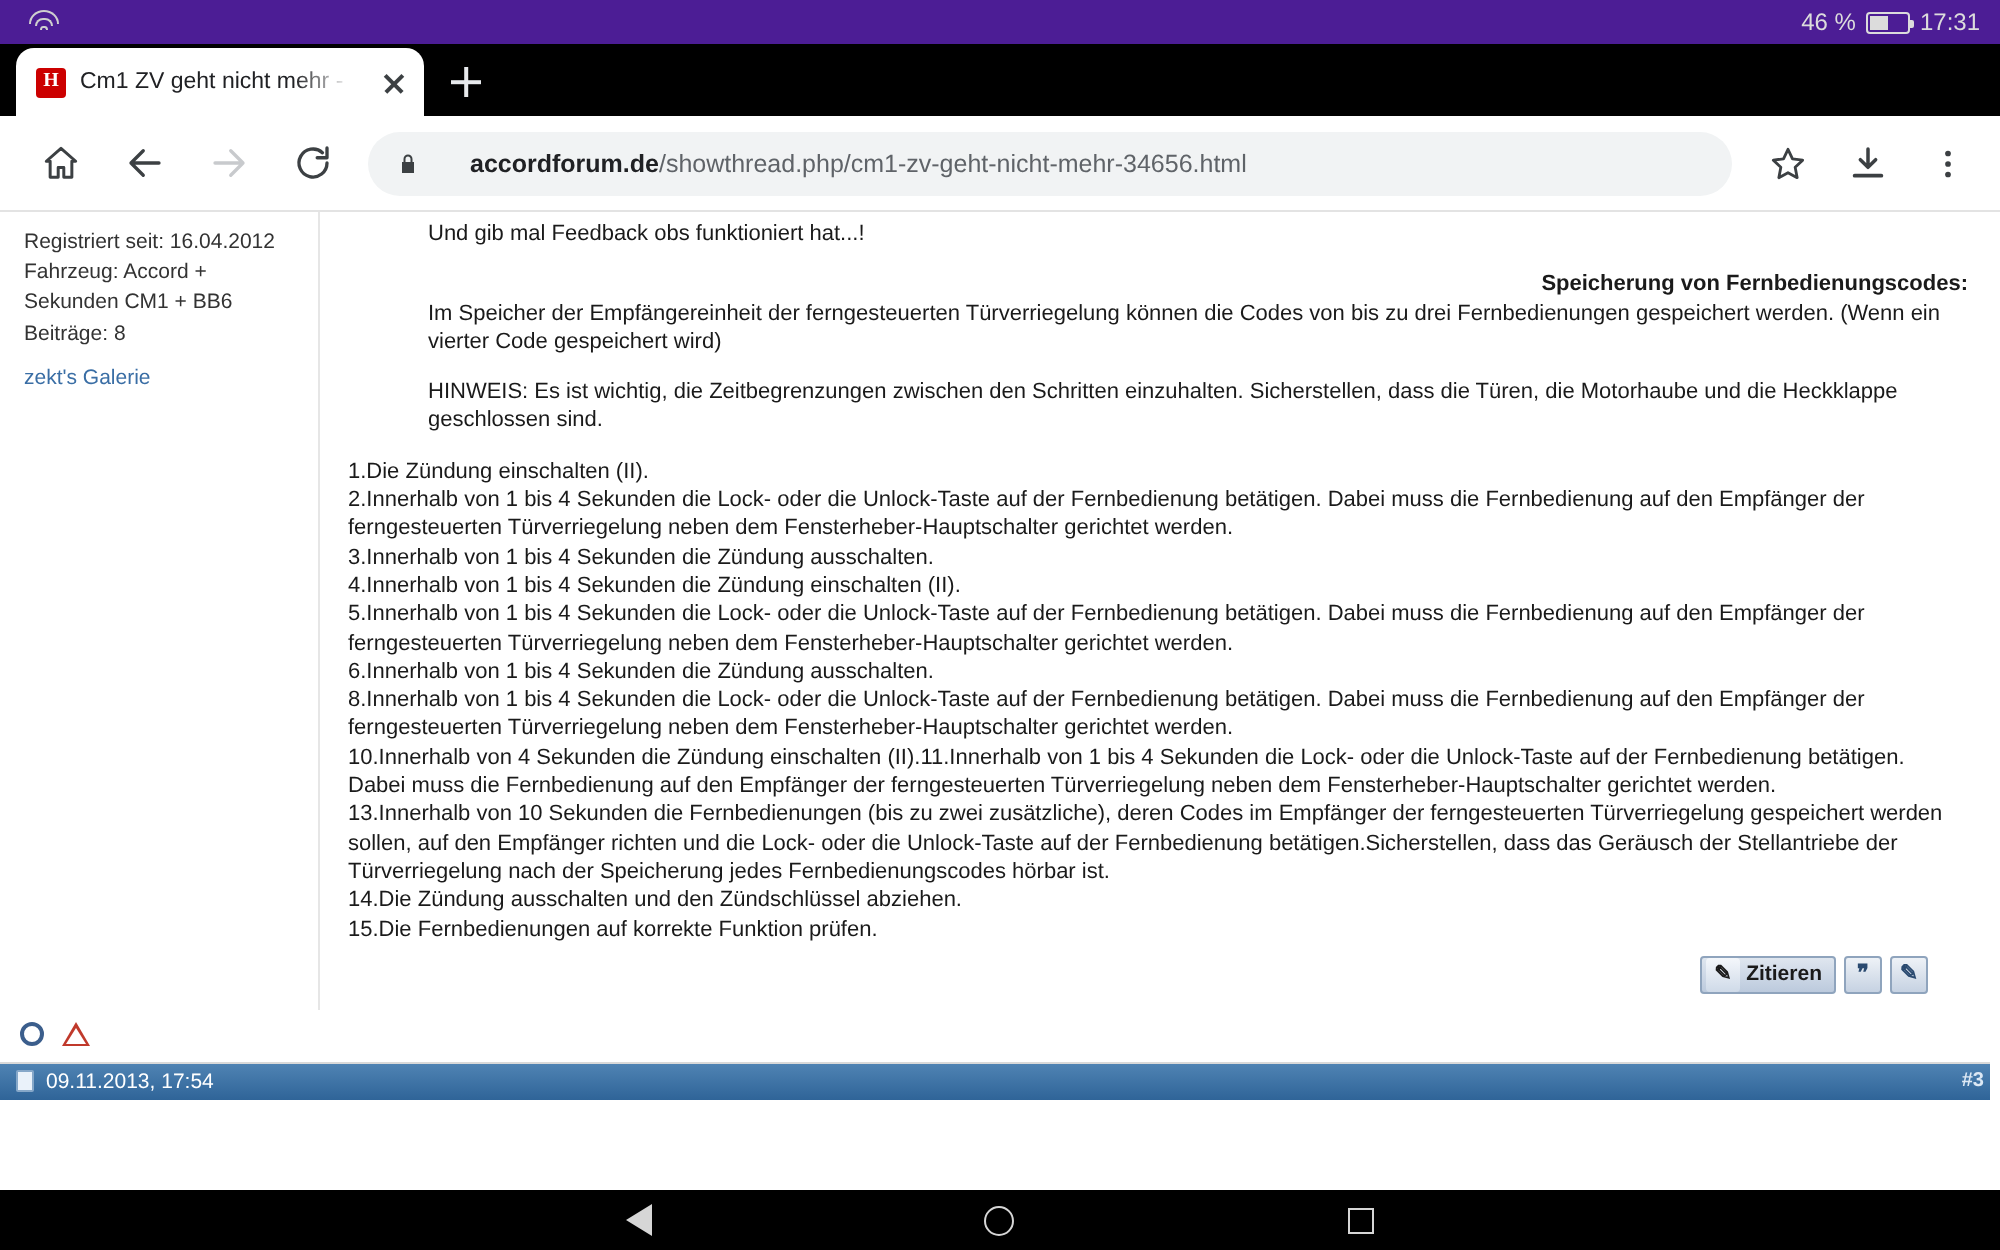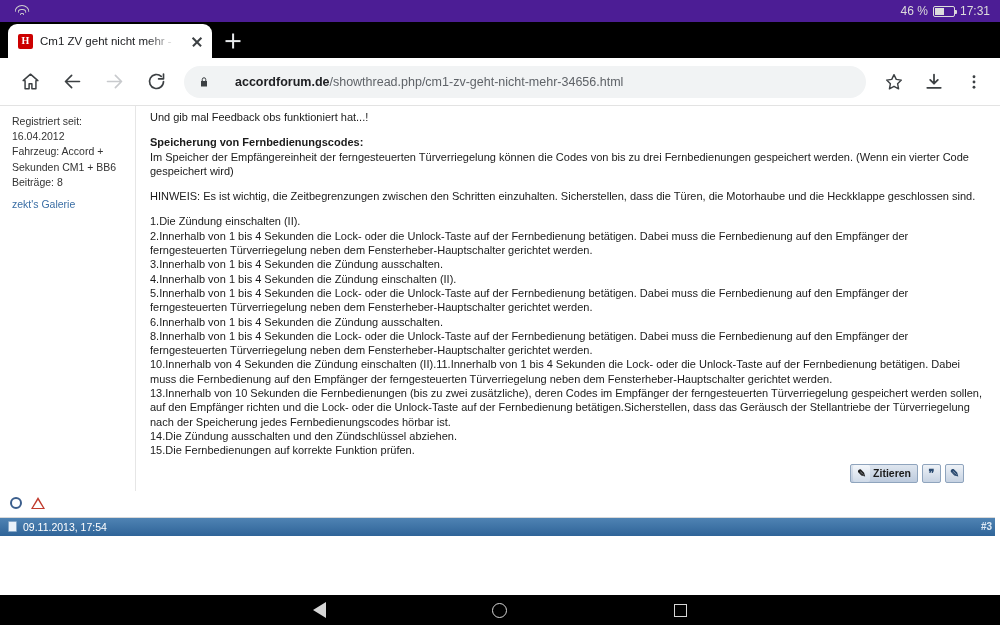--- a/index.html
+++ b/index.html
@@ -89,31 +89,31 @@
 
   
   .page {
     position: relative; height: 490px; background: #fff; overflow: hidden;
     border-top: 1px solid #e3e3e3;
   }
   .scrollcol { position: absolute; right: 0; top: 0; width: 5px; height: 100%; background: #fff; }
 
   .post { display: flex; background: #fff; }
   .post-side {
-    width: 136px; flex-shrink: 0; padding: 8px 10px 6px 12px;
+    width: 160px; flex-shrink: 0; padding: 8px 10px 6px 12px;
     font-size: 10.5px; color: #333; line-height: 1.45;
     border-right: 1px solid #e6e6e6;
   }
   .side-gap { height: 7px; }
   .galerie { color: #3a6ea5; font-size: 10.5px; }
 
   .post-main { flex: 1; padding: 4px 16px 0 14px; min-width: 0; }
   .ptext { font-size: 11px; color: #1a1a1a; line-height: 1.30; }
-  .ptext p { margin-bottom: 11px; }
-  .ptext .tight { margin-bottom: 0; }
+  .ptext p { margin-bottom: 11px; margin-left: 40px; }
+  .ptext .tight { margin-bottom: 0; text-align: right; }
   .ptext b { font-weight: bold; }
 
   .post-footer {
     display: flex; justify-content: flex-end; align-items: center;
     gap: 4px; padding: 6px 20px 8px 0;
   }
   .qbtn {
     height: 19px; background: linear-gradient(#dfe6ef, #bccadd);
     border: 1px solid #8fa4bd; border-radius: 2px; display: flex;
     align-items: center; padding: 0 6px 0 2px; gap: 3px;

